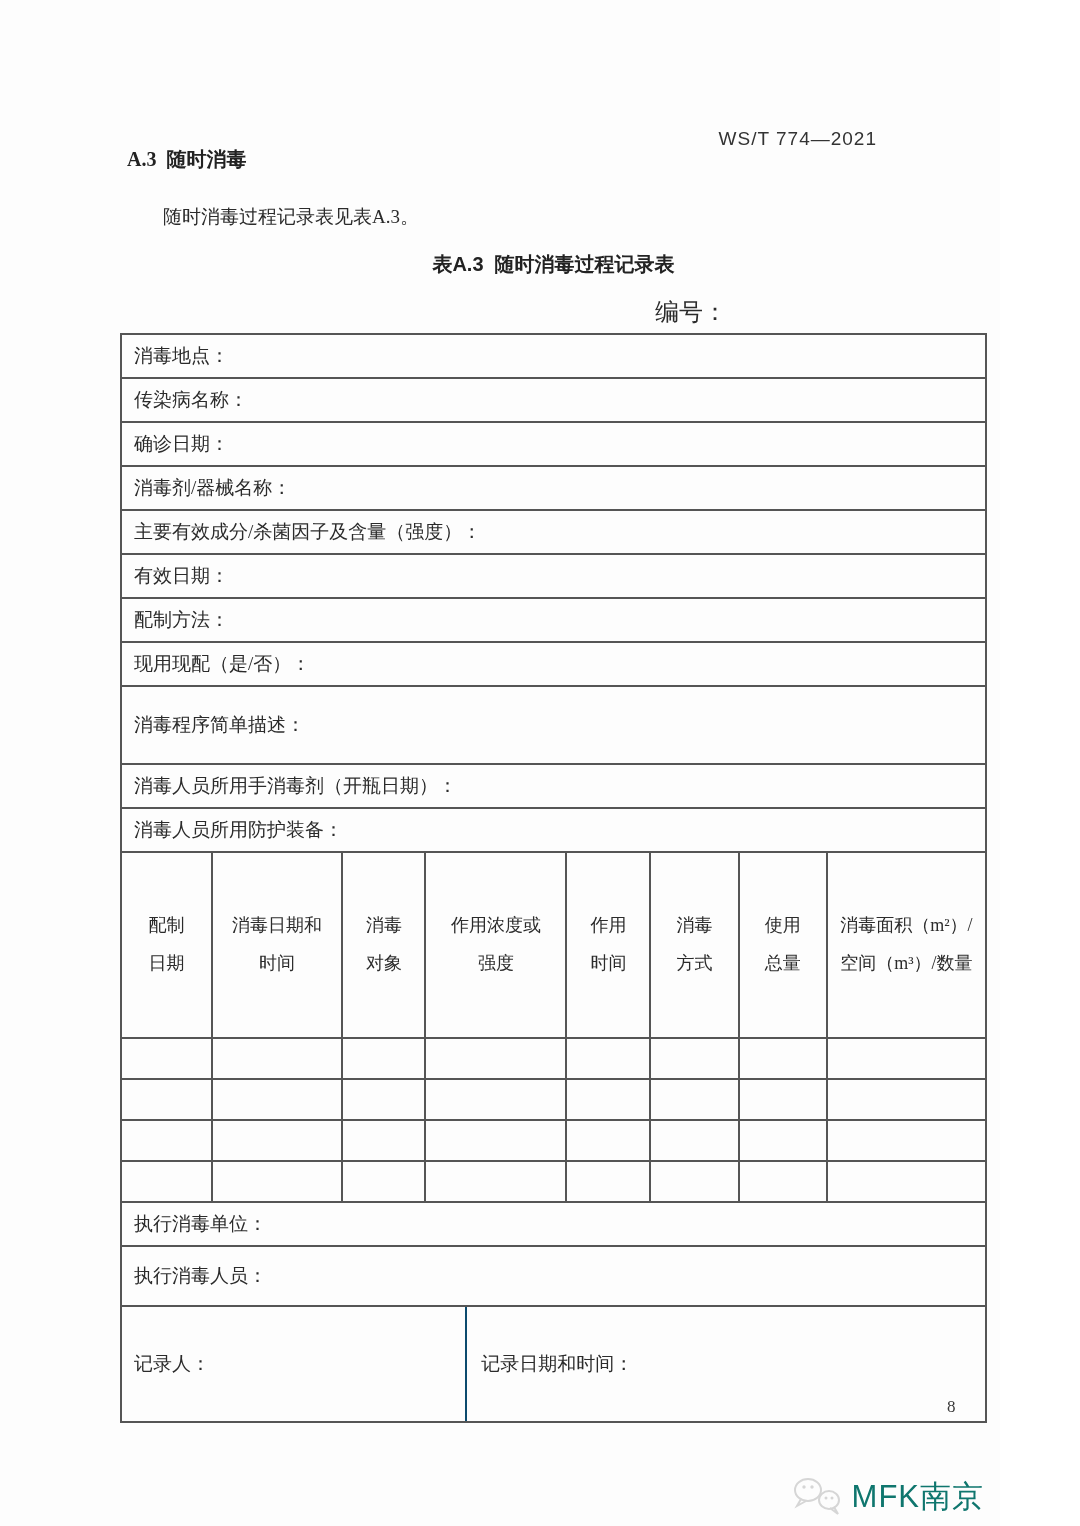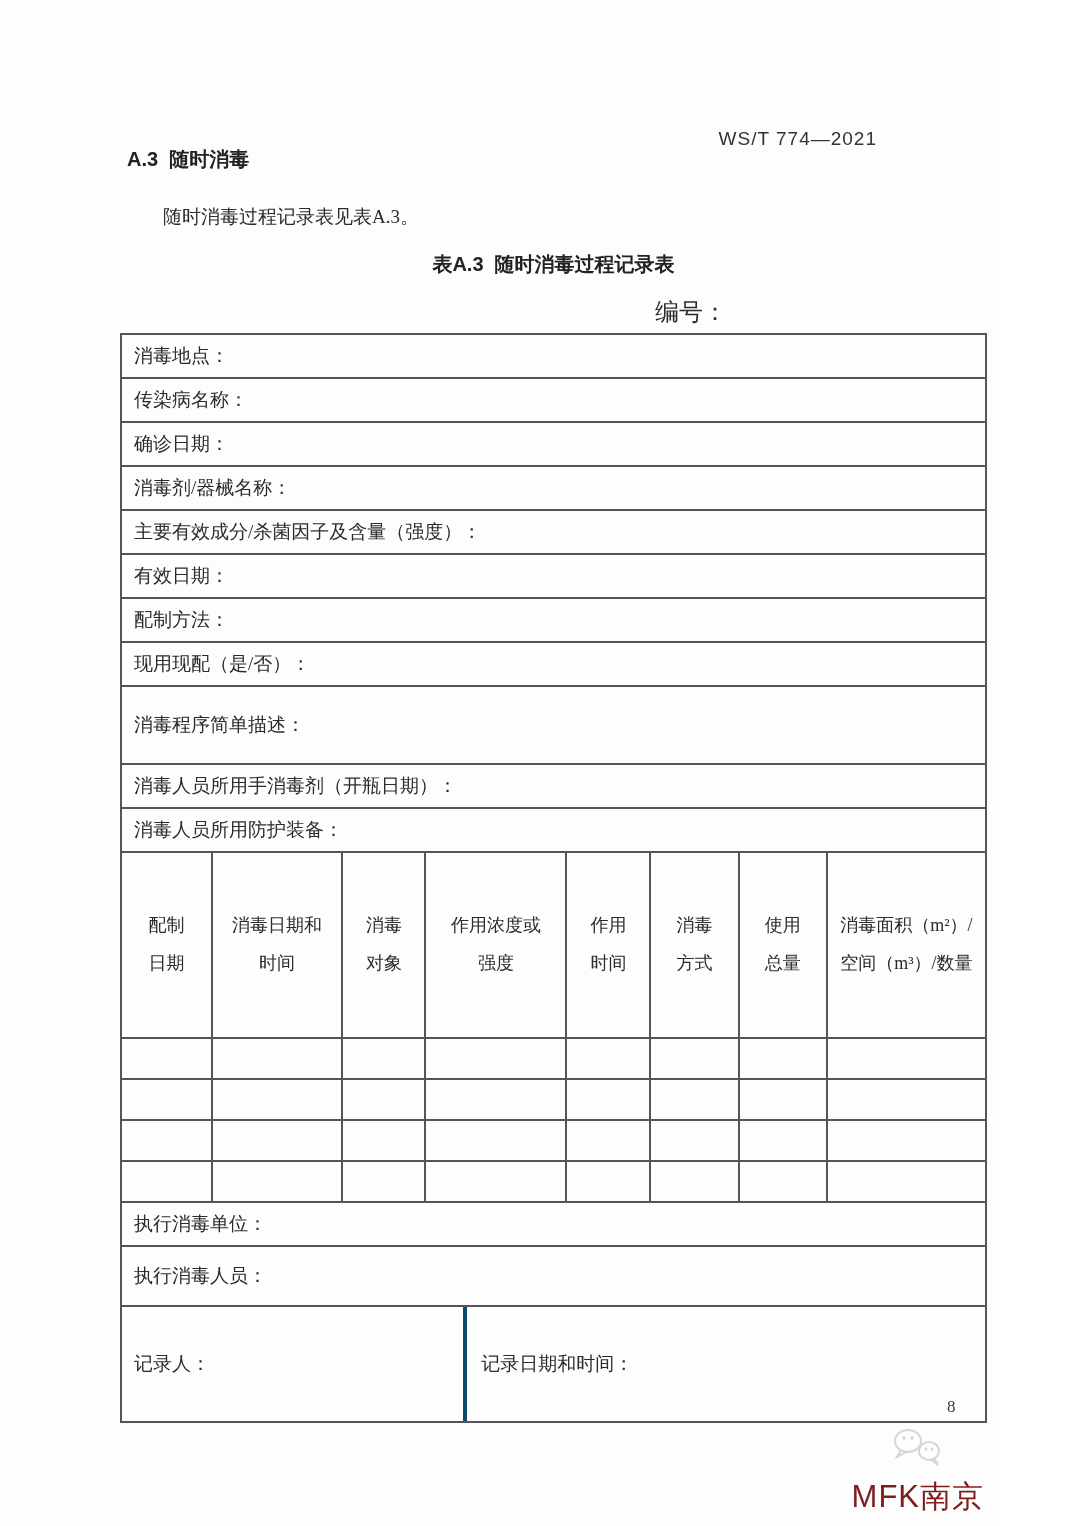--- a/index.html
+++ b/index.html
@@ -24,21 +24,21 @@
     font-size: 19px;
     letter-spacing: 1px;
     color: #333333;
     white-space: pre-wrap;
   }
   .section-heading {
     position: absolute;
     top: 146px;
     left: 127px;
     margin: 0;
-    font-family: Liberation Sans, sans-serif;
+    font-family: Liberation Serif, serif;
     font-weight: bold;
     font-size: 20px;
     white-space: pre-wrap;
     color: #222222;
   }
   .intro {
     position: absolute;
     top: 204px;
     left: 163px;
     margin: 0;
@@ -101,21 +101,21 @@
   }
   tr.empty-row td { height: 39px; padding: 0; }
   tr.split-row td { height: 72px; padding: 0; }
   .split {
     display: flex;
     height: 100%;
     align-items: stretch;
   }
   .split-left {
     width: 40%;
-    border-right: 4px solid #0c4a6e;
+    border-right: 2px solid #0c4a6e;
     display: flex;
     align-items: center;
     padding-left: 12px;
     box-sizing: border-box;
   }
   .split-right {
     flex: 1;
     display: flex;
     align-items: center;
     padding-left: 14px;
@@ -128,26 +128,25 @@
     font-size: 17px;
     color: #3a3a3a;
   }
   .watermark {
     position: absolute;
     right: 16px;
     bottom: 8px;
     display: flex;
     align-items: center;
     gap: 7px;
-    color: #7f1d1d;
+    color: #0f766e;
     font-family: "Liberation Sans", sans-serif;
     font-size: 31px;
     letter-spacing: 1px;
     user-select: none;
-    flex-direction: column;
   }
 </style>
 </head>
 <body>
 
 <div class="page">
 
   <div class="doc-code">WS/T 774—2021</div>
 
   <h2 class="section-heading">A.3  随时消毒</h2>

